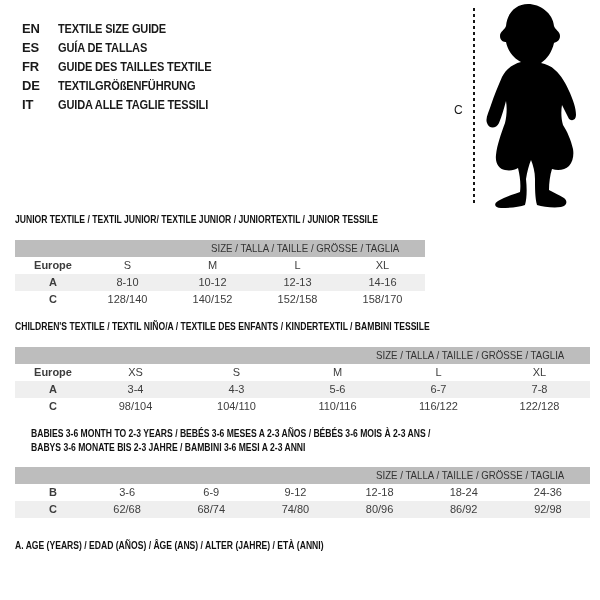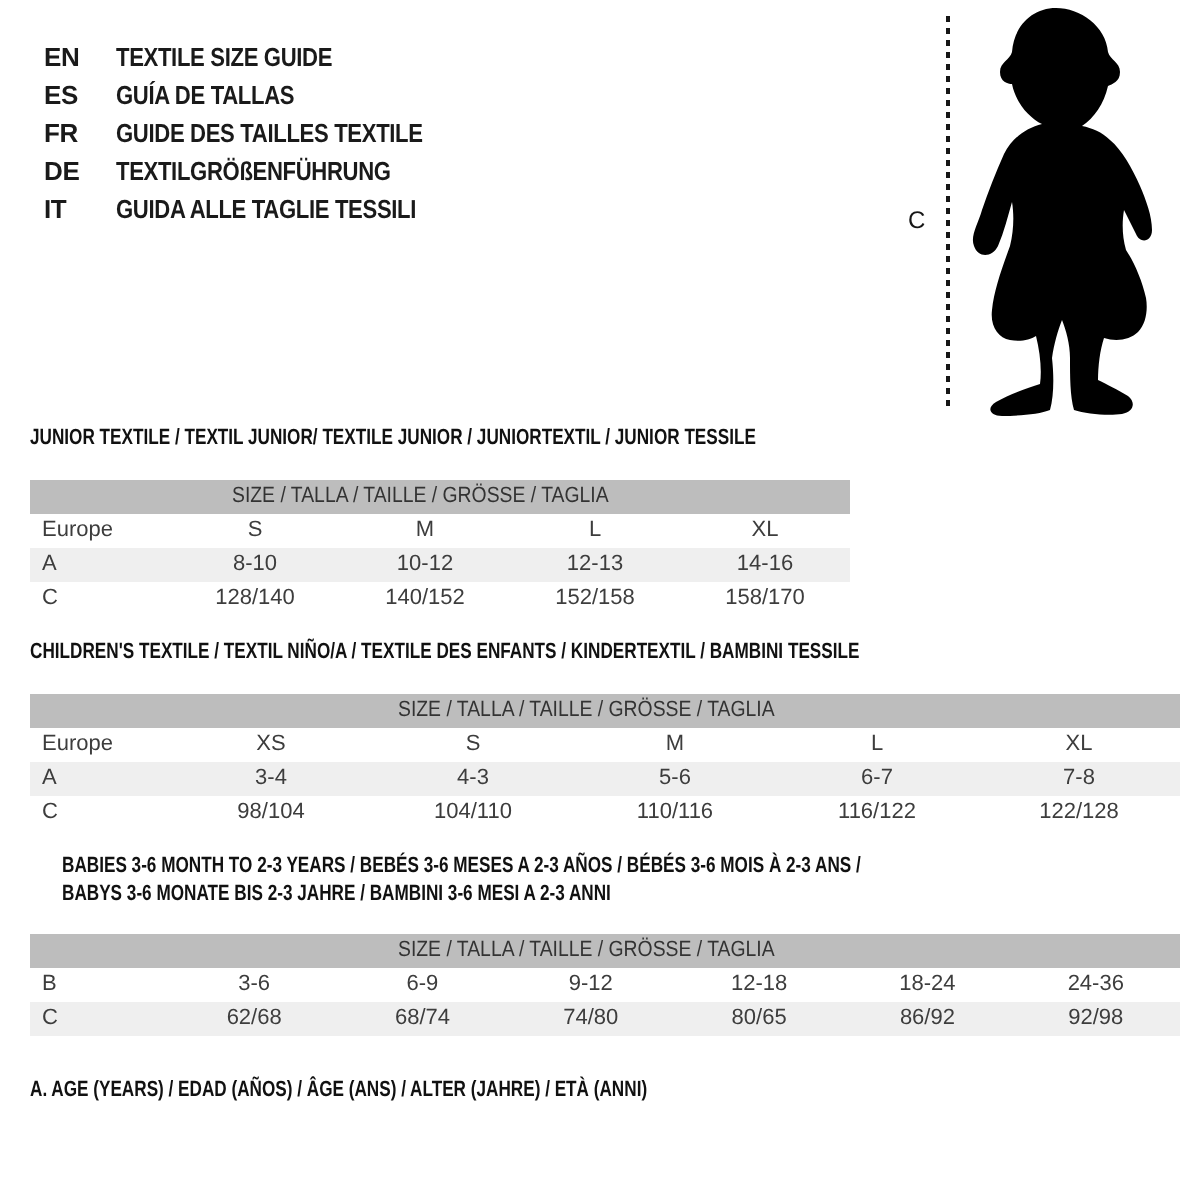--- a/index.html
+++ b/index.html
@@ -21,28 +21,28 @@
   .fig-label{position:absolute;left:454px;top:103px;font-size:12px;color:#161616;}
   
   .sect-title{position:absolute;left:15px;font-size:11px;font-weight:bold;line-height:14px;color:#111;}
   .sq{display:inline-block;transform:scaleX(0.78);transform-origin:0 50%;white-space:pre-line;}
   .notes{position:absolute;left:15px;top:537px;font-size:11px;font-weight:bold;line-height:16px;color:#111;}
   
   table.sz{position:absolute;left:15px;border-collapse:collapse;table-layout:fixed;}
   table.sz col.c-lbl{width:70px;}
   table.sz th{
     background:#bdbdbd;height:17px;line-height:17px;font-size:11px;font-weight:normal;
-    color:#333;text-align:center;padding:0 0 0 6px;
+    color:#333;text-align:right;padding:0 0 0 6px;
   }
   .sqh{display:inline-block;transform:scaleX(0.88);transform-origin:0 50%;white-space:nowrap;}
   table.sz td{
     height:17px;line-height:17px;font-size:11px;color:#3d3d3d;
     text-align:center;padding:0;overflow:hidden;
   }
-  table.sz td.lbl{text-align:left;padding-left:6px;}
+  table.sz td.lbl{text-align:center;padding-left:6px;font-weight:bold;}
   table.sz tbody tr:nth-child(even){background:#efefef;}
   .t1{top:240px;width:410px;}
   .t2{top:347px;width:575px;}
   .t3{top:467px;width:575px;}
 </style>
 </head>
 <body>
 
 <div class="langs">
   <div class="lang-row">
@@ -231,21 +231,21 @@
       <td>9-12</td>
       <td>12-18</td>
       <td>18-24</td>
       <td>24-36</td>
     </tr>
     <tr>
       <td class="lbl">C</td>
       <td>62/68</td>
       <td>68/74</td>
       <td>74/80</td>
-      <td>80/65</td>
+      <td>80/96</td>
       <td>86/92</td>
       <td>92/98</td>
     </tr>
   </tbody>
 </table>
 
 <div class="notes">
   <div><span class="sq">A. AGE (YEARS) / EDAD (AÑOS) / ÂGE (ANS) / ALTER (JAHRE) / ETÀ (ANNI)</span></div>
 </div>
 

